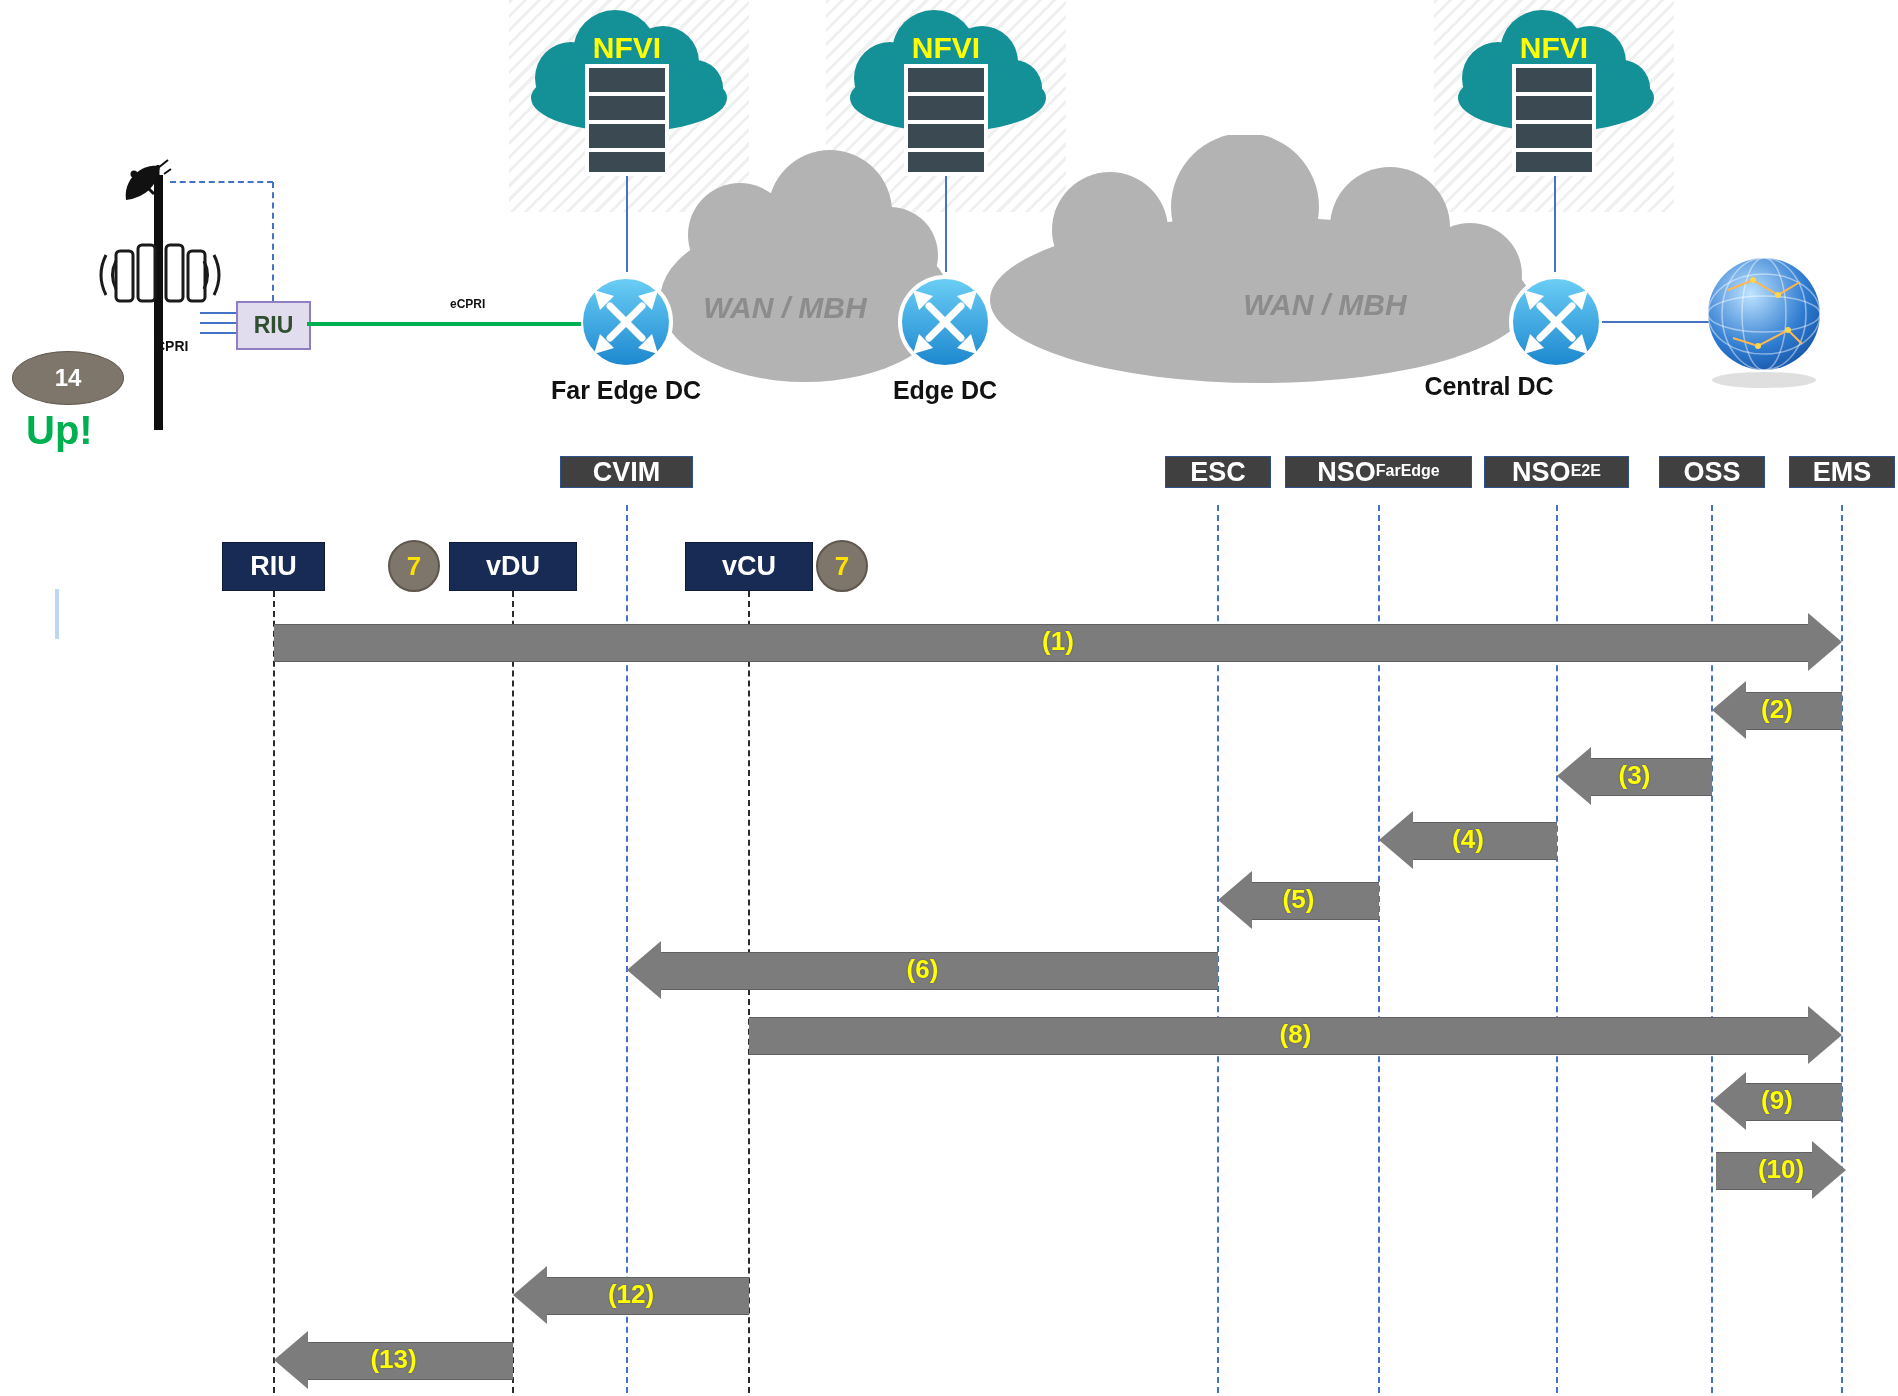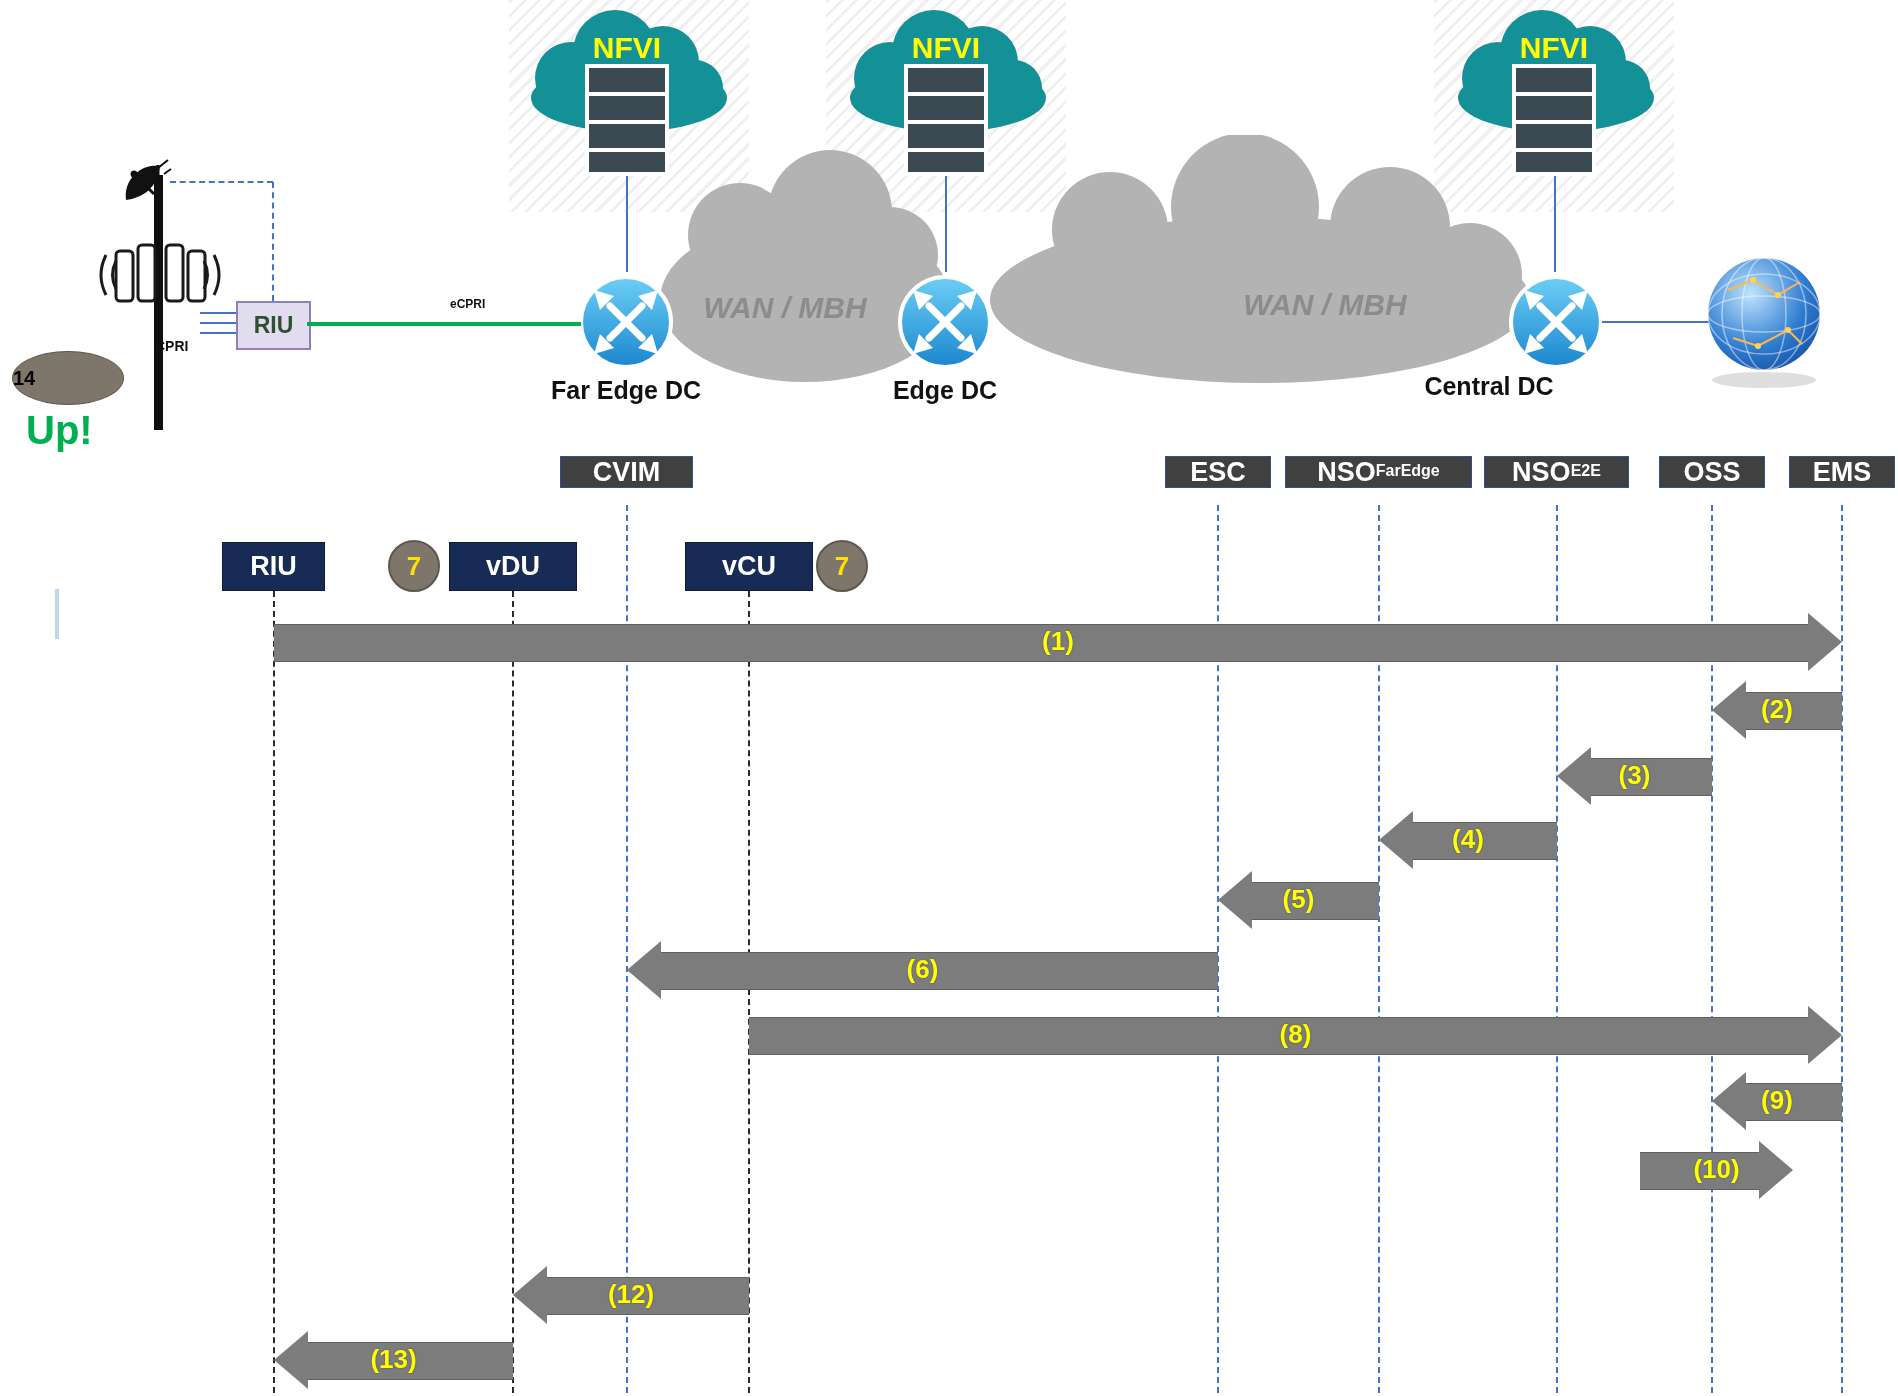--- a/index.html
+++ b/index.html
@@ -10,22 +10,22 @@
   .hatch{background:repeating-linear-gradient(135deg, rgba(0,0,0,0.06) 0 3px, rgba(255,255,255,0) 3px 10px);}
 
   
   .nfvi-label{font-weight:bold;font-size:30px;fill:#FFFF00;}
   .wan-label{font-style:italic;font-weight:bold;font-size:30px;fill:#8C8C8C;}
   .router-label{width:200px;text-align:center;font-size:25px;font-weight:600;color:#111;}
   .ecpri-label{font-size:12px;font-weight:bold;color:#111;}
   .cpri-label{font-size:14px;font-weight:600;color:#111;}
   .riu-node{width:71px;height:45px;background:#E2DCEF;border:2px solid #8F7FC0;display:flex;align-items:center;justify-content:center;
             font-size:23px;font-weight:600;color:#2F4F2F;}
-  .oval-badge{width:110px;height:52px;border-radius:50%;background:#7E756B;border:1px solid #5F574D;display:flex;align-items:center;
-              color:#000000;font-size:20px;font-weight:bold;}
+  .oval-badge{width:110px;height:52px;border-radius:50%;background:#7E756B;border:1px solid #5F574D;display:flex;align-items:center;justify-content:center;
+              color:#ffffff;font-size:24px;font-weight:bold;}
   .up-text{font-size:40px;font-weight:bold;color:#00B050;}
   .hline-blue{border-top:2px solid #4472C4;height:0;}
   .vline-blue{border-left:2px solid #4472C4;width:0;}
   .dash-h{border-top:2px dashed #4472C4;height:0;}
   .dash-v{border-left:2px dashed #4472C4;width:0;}
   .green-line{border-top:4px solid #00B050;height:0;}
   .cyan-bar{width:4px;height:50px;background:#BDD7EE;}
 
   
   .hbox{height:32px;background:#404040;border:1px solid #2F528F;color:#fff;display:flex;align-items:center;justify-content:center;
@@ -348,21 +348,21 @@
   <div class="abs msg right" style="left:749px;top:1006px;width:1093px;">
     <div class="body"></div>
       <div class="head"></div>
     <div class="lbl">(8)</div>
   </div>
   <div class="abs msg left" style="left:1712px;top:1072px;width:130px;">
     <div class="body"></div>
       <div class="head"></div>
     <div class="lbl">(9)</div>
   </div>
-  <div class="abs msg right" style="left:1640px;top:1141px;width:130px;padding-left:23px;">
+  <div class="abs msg right" style="left:1716px;top:1141px;width:130px;">
     <div class="body"></div>
       <div class="head"></div>
     <div class="lbl">(10)</div>
   </div>
   <div class="abs msg left" style="left:513px;top:1266px;width:236px;">
     <div class="body"></div>
       <div class="head"></div>
     <div class="lbl">(12)</div>
   </div>
   <div class="abs msg left" style="left:274px;top:1331px;width:239px;">

